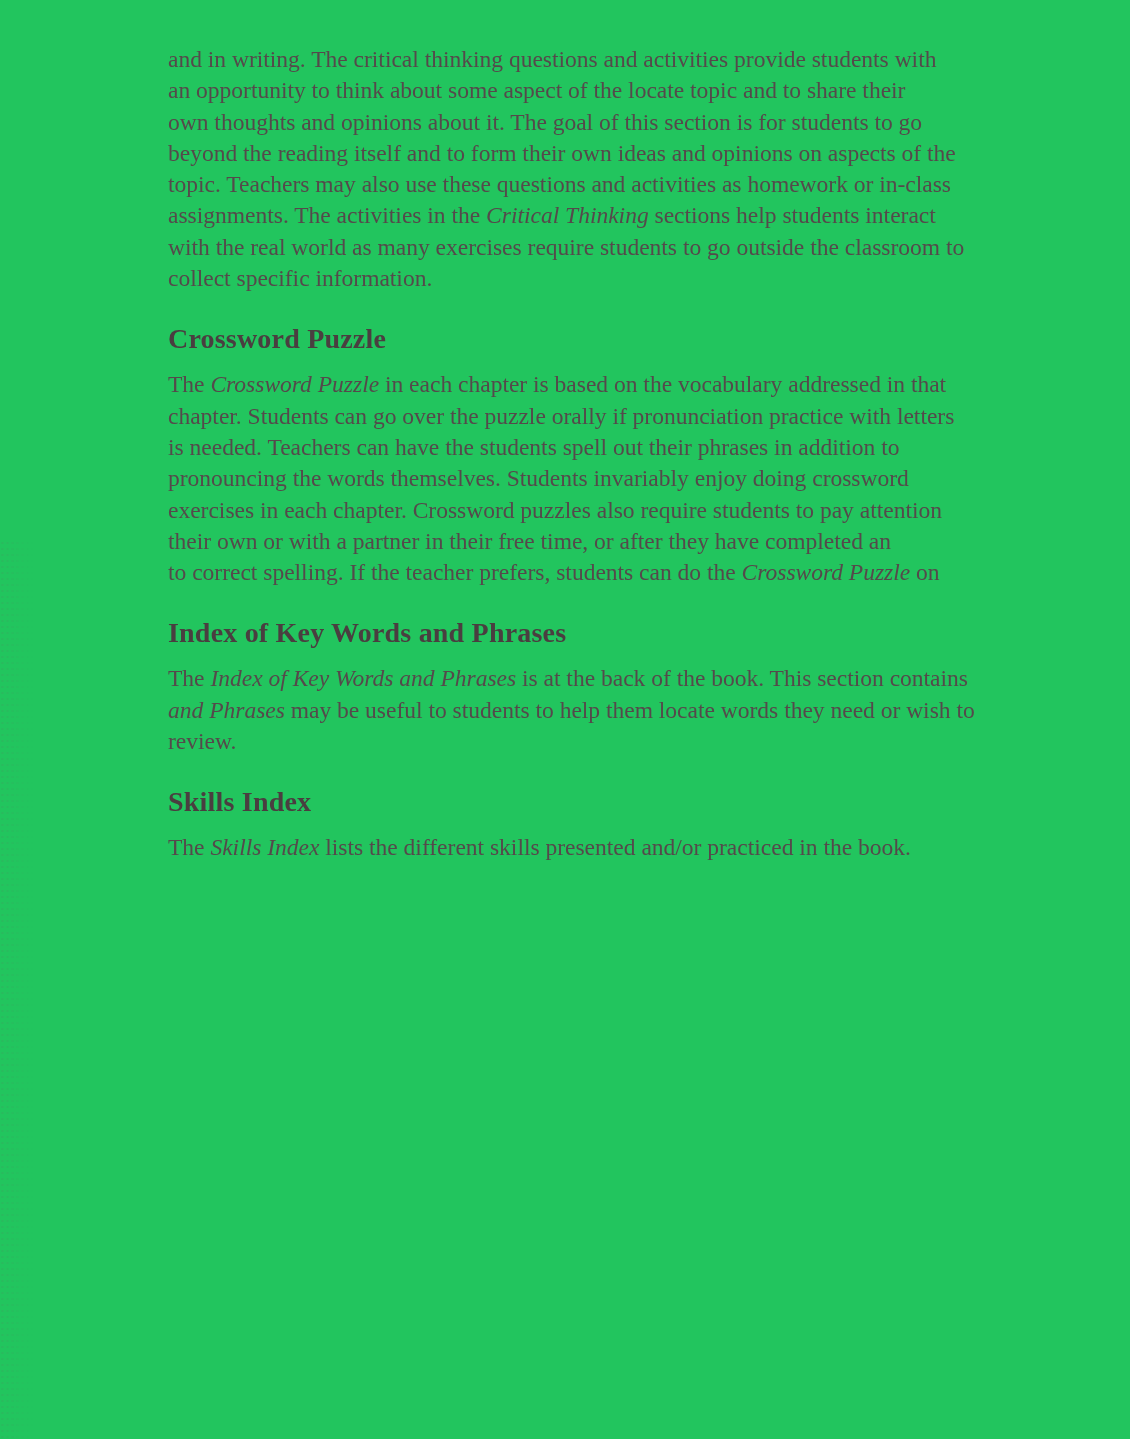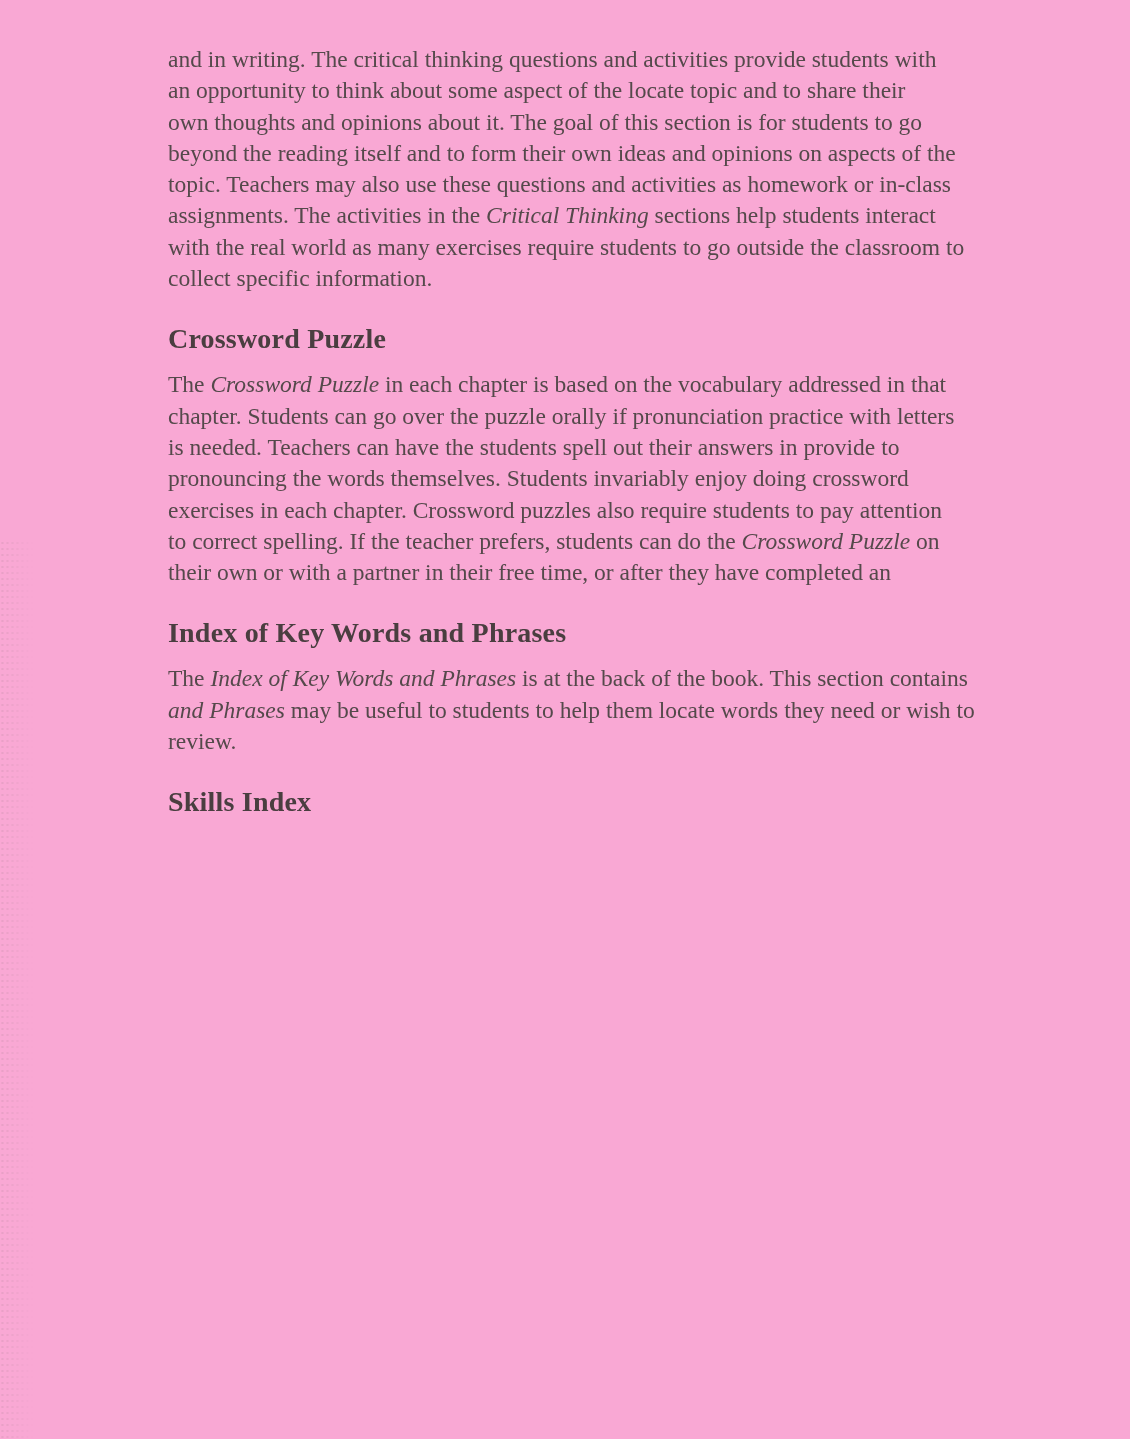--- a/index.html
+++ b/index.html
@@ -4,21 +4,21 @@
 <style>
   html, body {
     margin: 0;
     padding: 0;
     background: #d9d5d1;
   }
   .page {
     position: relative;
     width: 1130px;
     height: 1439px;
-    background: #f9a8d4;
+    background: #22c55e;
     font-family: "Liberation Serif", serif;
     color: #55494b;
     overflow: hidden;
   }
   
   .scan-texture {
     position: absolute;
     left: 0;
     top: 540px;
     width: 40px;
@@ -90,35 +90,38 @@
           <div class="line"><span>assignments. The activities in the </span><em>Critical Thinking</em><span> sections help students interact</span></div>
           <div class="line"><span>with the real world as many exercises require students to go outside the classroom to</span></div>
           <div class="line"><span>collect specific information.</span></div>
         </div>
       </section>
       <section>
         <h2 class="section-heading">Crossword Puzzle</h2>
         <div class="para">
           <div class="line"><span>The </span><em>Crossword Puzzle</em><span> in each chapter is based on the vocabulary addressed in that</span></div>
           <div class="line"><span>chapter. Students can go over the puzzle orally if pronunciation practice with letters</span></div>
-          <div class="line"><span>is needed. Teachers can have the students spell out their answers in provide to</span></div>
+          <div class="line"><span>is needed. Teachers can have the students spell out their phrases in addition to</span></div>
           <div class="line"><span>pronouncing the words themselves. Students invariably enjoy doing crossword</span></div>
           <div class="line"><span>exercises in each chapter. Crossword puzzles also require students to pay attention</span></div>
+          <div class="line"><span>their own or with a partner in their free time, or after they have completed an</span></div>
           <div class="line"><span>to correct spelling. If the teacher prefers, students can do the </span><em>Crossword Puzzle</em><span> on</span></div>
-          <div class="line"><span>their own or with a partner in their free time, or after they have completed an</span></div>
         </div>
       </section>
       <section>
         <h2 class="section-heading">Index of Key Words and Phrases</h2>
         <div class="para">
           <div class="line"><span>The </span><em>Index of Key Words and Phrases</em><span> is at the back of the book. This section contains</span></div>
           <div class="line"><em>and Phrases</em><span> may be useful to students to help them locate words they need or wish to</span></div>
           <div class="line"><span>review.</span></div>
         </div>
       </section>
       <section>
         <h2 class="section-heading">Skills Index</h2>
+        <div class="para">
+          <div class="line"><span>The </span><em>Skills Index</em><span> lists the different skills presented and/or practiced in the book.</span></div>
+        </div>
       </section>
     </div>
   <div class="footer">
     <span>INTRODUCTION</span><span class="pageno">XV</span>
   </div>
 </div>
 
 </body></html>

